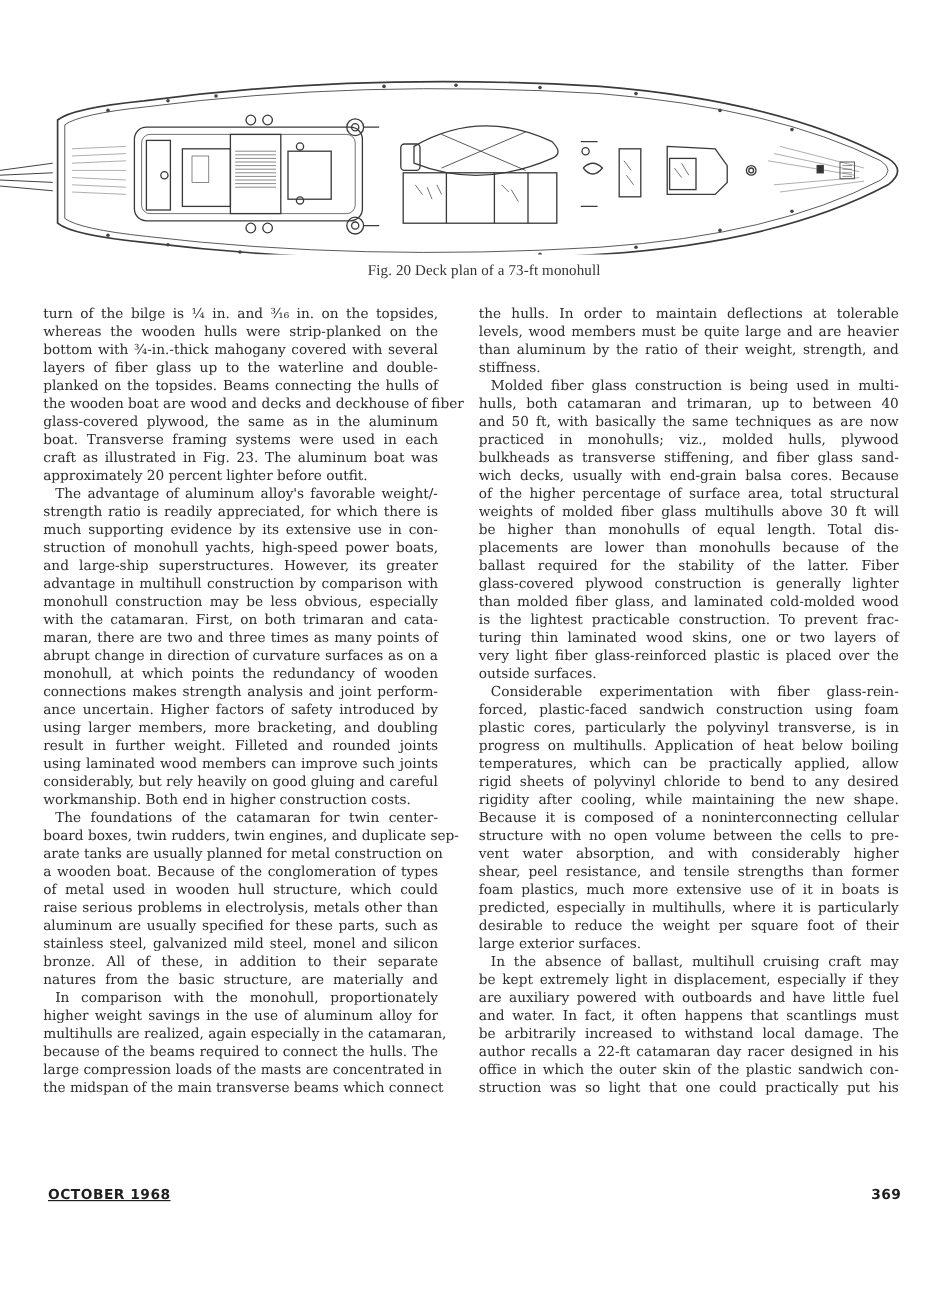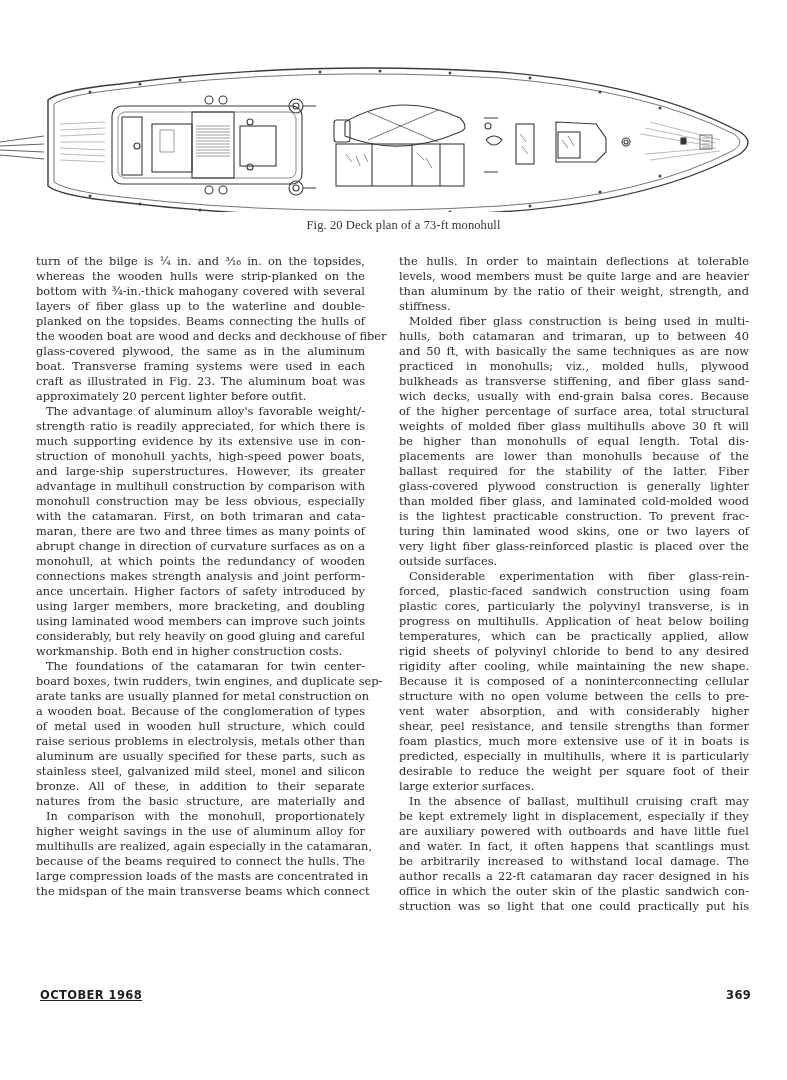--- a/index.html
+++ b/index.html
@@ -130,20 +130,21 @@
     <span class="line">and large-ship superstructures.   However, its greater</span>
     <span class="line">advantage in multihull construction by comparison with</span>
     <span class="line">monohull construction may be less obvious, especially</span>
     <span class="line">with the catamaran.   First, on both trimaran and cata-</span>
     <span class="line">maran, there are two and three times as many points of</span>
     <span class="line">abrupt change in direction of curvature surfaces as on a</span>
     <span class="line">monohull, at which points the redundancy of wooden</span>
     <span class="line">connections makes strength analysis and joint perform-</span>
     <span class="line">ance uncertain.   Higher factors of safety introduced by</span>
     <span class="line">using larger members, more bracketing, and doubling</span>
+    <span class="line">result in further weight.   Filleted and rounded joints</span>
     <span class="line">using laminated wood members can improve such joints</span>
     <span class="line">considerably, but rely heavily on good gluing and careful</span>
     <span class="line last">workmanship.   Both end in higher construction costs.</span>
     <span class="line indent">The foundations of the catamaran for twin center-</span>
     <span class="line">board boxes, twin rudders, twin engines, and duplicate sep-</span>
     <span class="line">arate tanks are usually planned for metal construction on</span>
     <span class="line">a wooden boat.   Because of the conglomeration of types</span>
     <span class="line">of metal used in wooden hull structure, which could</span>
     <span class="line">raise serious problems in electrolysis, metals other than</span>
     <span class="line">aluminum are usually specified for these parts, such as</span>

